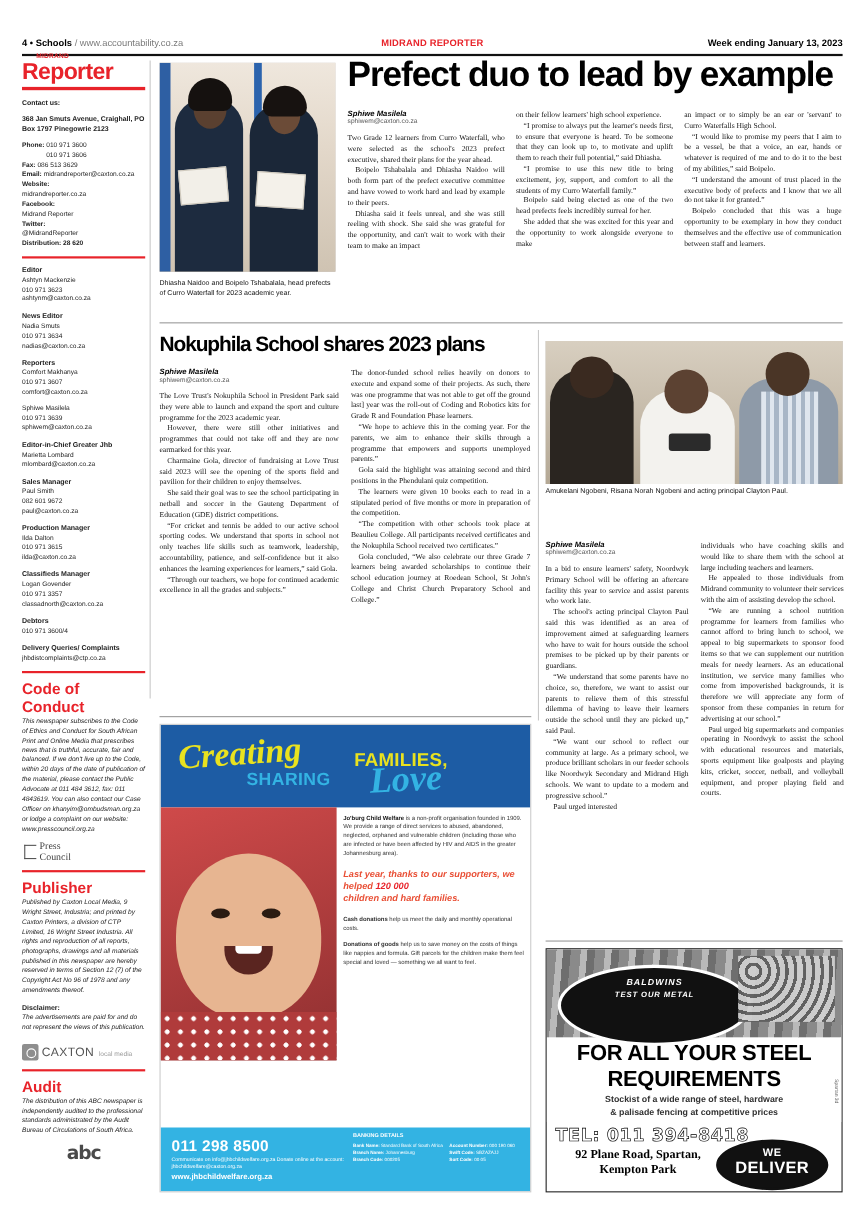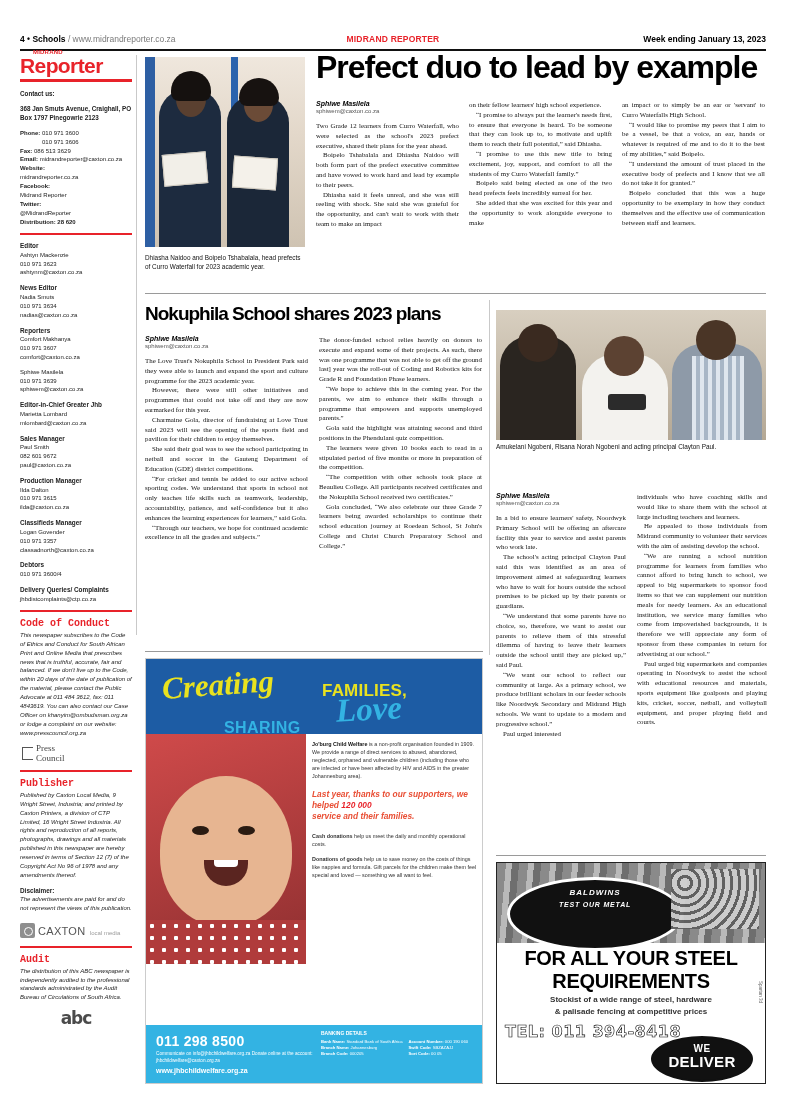--- a/index.html
+++ b/index.html
@@ -27,21 +27,21 @@
   
   .rail { position:absolute; left:20px; top:55px; width:112px; }
   .rail-divider { position:absolute; left:136px; top:55px; width:1px; height:580px; background:#c9c9c9; }
   .logo { font-size:21px; font-weight:bold; color:#e8232a; letter-spacing:-.6px; line-height:1; position:relative; }
   .logo .sup { position:absolute; left:13px; top:-6px; font-size:6px; letter-spacing:.2px; color:#e8232a; }
   .logo-rule { height:2.5px; background:#e8232a; margin:3px 0 7px 0; }
   .rail p { margin:0 0 6px 0; font-size:6.3px; line-height:1.5; color:#222; }
   .rail .b { font-weight:bold; }
   .rail .addr { font-weight:bold; }
   .sec-rule { height:1.6px; background:#e8232a; margin:7px 0 6px 0; }
-  .sec-head { font-size:10px; font-weight:bold; color:#e8232a; margin:0 0 2px 0;font-family:Liberation Mono, monospace; }
+  .sec-head { font-size:14px; font-weight:bold; color:#e8232a; margin:0 0 2px 0; }
   .rail .role { font-weight:bold; font-size:6.4px; margin-bottom:0; }
   .rail .small { font-size:6px; line-height:1.48; }
   .rail .italic { font-style:italic; }
 
   .press-council { display:flex; align-items:center; gap:3px; margin:7px 0 4px 2px; }
   .press-council .pc-sq { width:11px; height:13px; border:1.6px solid #555; border-right:none; }
   .press-council .pc-txt { font-family:"Liberation Serif", serif; font-size:9px; line-height:1.05; color:#444; }
 
   .caxton { display:flex; align-items:center; gap:3px; margin:8px 0 4px 0; }
   .caxton .cx-ico { width:15px; height:15px; background:#8e8e8e; border-radius:2px; position:relative; }
@@ -108,21 +108,21 @@
   .aft-cols .col { width:130px; }
   .rule-aft { position:absolute; left:496px; top:855px; width:270px; height:1px; background:#9a9a9a; }
 
   
   .jcw { position:absolute; left:145px; top:658px; width:338px; height:426px;
          border:1px solid #ccc; background:#fff; overflow:hidden; }
   .jcw-banner { height:75px; background:#1d5ca4; position:relative; }
   .jcw-script { position:absolute; left:16px; top:8px; font-family:"Liberation Serif", serif;
                 font-style:italic; font-weight:bold; font-size:31px; color:#e9e21f; transform:rotate(-4deg); }
   .jcw-fam { position:absolute; left:176px; top:22px; font-size:17px; font-weight:bold; color:#e9e21f; letter-spacing:.2px;}
-  .jcw-sharing { position:absolute; left:78px; top:60px; font-size:16px; font-weight:bold; color:#33b3e3; letter-spacing:.4px;}
+  .jcw-sharing { position:absolute; left:78px; top:42px; font-size:16px; font-weight:bold; color:#33b3e3; letter-spacing:.4px;}
   .jcw-love { position:absolute; left:190px; top:32px; font-family:"Liberation Serif", serif;
               font-style:italic; font-weight:bold; font-size:33px; color:#33b3e3; transform:rotate(-3deg);}
   .jcw-mid { position:relative; height:230px; }
   .jcw-baby { position:absolute; left:0; top:0; width:160px; height:230px; overflow:hidden;
               background:linear-gradient(160deg,#cf4a4a,#8e2f30); }
   .jcw-baby .face{position:absolute;left:14px;top:42px;width:132px;height:150px;background:#e7b591;border-radius:50% 50% 46% 46%;}
   .jcw-baby .eye1{position:absolute;left:46px;top:92px;width:17px;height:9px;background:#2a1b12;border-radius:50%;}
   .jcw-baby .eye2{position:absolute;left:92px;top:92px;width:17px;height:9px;background:#2a1b12;border-radius:50%;}
   .jcw-baby .mouth{position:absolute;left:58px;top:126px;width:44px;height:26px;background:#5a2520;border-radius:0 0 22px 22px;}
   .jcw-baby .tooth{position:absolute;left:68px;top:126px;width:24px;height:7px;background:#fff;border-radius:0 0 4px 4px;}
@@ -179,21 +179,21 @@
               writing-mode:vertical-rl; }
 </style>
 </head>
 <body>
 
 <div class="page">
 
   <div class="topbar">
     <div class="left">
       <span>4 • Schools</span>
-      <span class="url">/ www.midrandreporter.co.za</span>
+      <span class="url">/ www.accountability.co.za</span>
     </div>
     <div class="center">MIDRAND REPORTER</div>
     <div class="right">Week ending January 13, 2023</div>
   </div>
   <div class="rule-top"></div>
 
   <div class="rail-divider"></div>
   <div class="rail">
     <div class="logo">
       <span class="sup">MIDRAND</span>
@@ -443,21 +443,21 @@
         <div class="tooth"></div>
         <div class="dots"></div>
       </div>
       <div class="jcw-text">
         <p class="jcw-p">
           <b>Jo'burg Child Welfare</b><span> is a non-profit organisation founded in 1909. We provide a range of direct services to abused, abandoned, neglected, orphaned and vulnerable children (including those who are infected or have been affected by HIV and AIDS in the greater Johannesburg area).</span>
         </p>
         <p class="jcw-highlight">
           <span>Last year, thanks to our supporters, we helped</span>
           <span class="num">120 000</span><br>
-          <span>service and their families.</span>
+          <span>children and hard families.</span>
         </p>
         <p class="jcw-sub">
           <span class="hd">Cash donations</span><span> help us meet the daily and monthly operational costs.</span>
         </p>
         <p class="jcw-sub">
           <span class="hd">Donations of goods</span><span> help us to save money on the costs of things like nappies and formula. Gift parcels for the children make them feel special and loved — something we all want to feel.</span>
         </p>
       </div>
       <div class="jcw-logo">
         <span class="mark">
@@ -508,20 +508,24 @@
         <div class="tm">TEST OUR METAL</div>
       </div>
     </div>
     <div class="bml-mid">
       <div class="h">FOR ALL YOUR STEEL REQUIREMENTS</div>
       <div class="s">Stockist of a wide range of steel, hardware</div>
       <div class="s">&amp; palisade fencing at competitive prices</div>
     </div>
     <div class="bml-bot">
       <div class="bml-tel">TEL: 011 394-8418</div>
+      <div class="bml-addr">
+        <span>92 Plane Road, Spartan,</span><br>
+        <span>Kempton Park</span>
+      </div>
       <div class="bml-del">
         <div class="a">WE</div>
         <div class="b">DELIVER</div>
       </div>
 
     </div>
     <div class="bml-vert">Spartan 3d</div>
   </div>
 
 </div>

